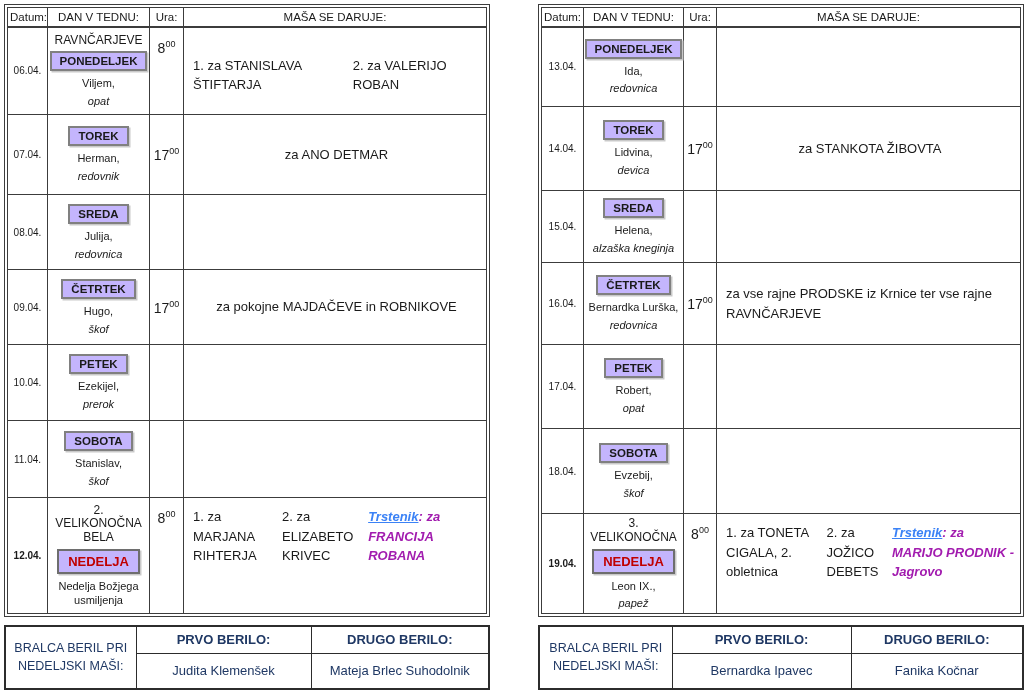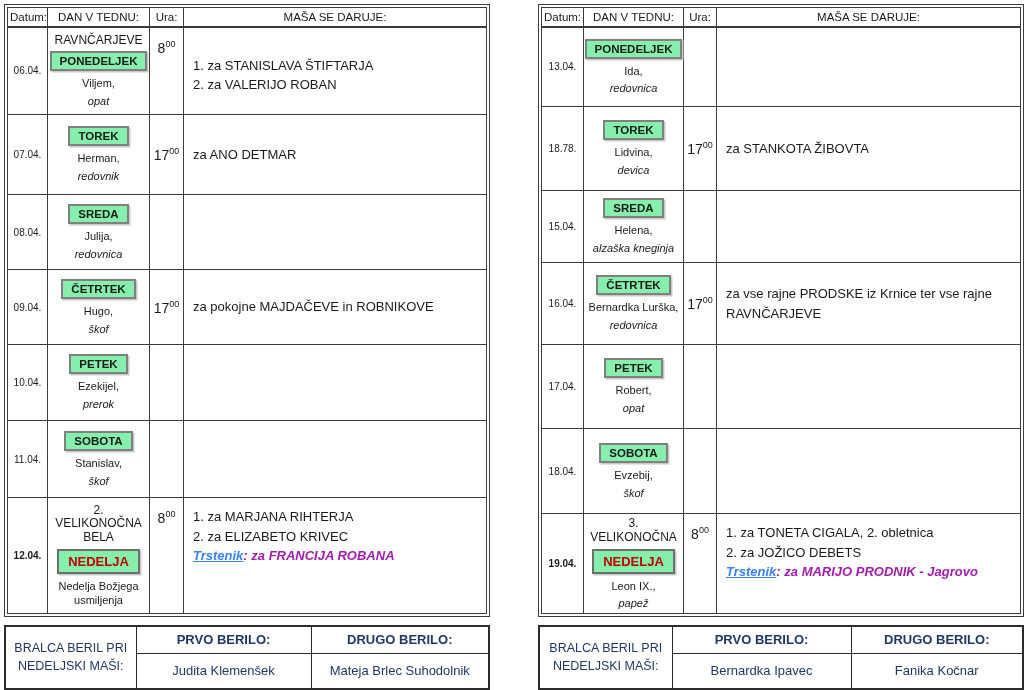--- a/index.html
+++ b/index.html
@@ -15,31 +15,31 @@
   table.sched th {
     height: 19px; font-size: 11.5px; font-weight: normal; text-align: center;
     border-bottom: 2px solid #3c3c3c; padding: 0 2px; white-space: nowrap;
   }
   .c-date { text-align: center; vertical-align: middle; font-size: 10px; }
   .sun .c-date { font-weight: bold; }
   .c-day { vertical-align: middle; }
   .day-box { display: flex; flex-direction: column; align-items: center; justify-content: center; text-align: center; gap: 4px; padding: 2px 1px; }
   .pre-badge { font-size: 12px; line-height: 1.15; }
   .badge {
-    background: #86efac; border: 2px solid #808080; box-shadow: 1.5px 1.5px 0 #c9c9c9;
+    background: #c4b5fd; border: 2px solid #808080; box-shadow: 1.5px 1.5px 0 #c9c9c9;
     font-weight: bold; font-size: 11.5px; padding: 2px 8px; white-space: nowrap; color: #1a1a1a;
   }
   .badge.red { color: #c00000; font-size: 13px; padding: 3px 9px; border-color: #6e6e6e; }
   .saint-name { font-size: 11px; line-height: 1.25; margin-top: 2px; }
   .saint-title { font-size: 11px; font-style: italic; line-height: 1.15; }
   .c-time { text-align: center; vertical-align: middle; font-size: 14px; }
   .c-time sup { font-size: 9px; }
   tr.top .c-time { vertical-align: top; padding-top: 11px; }
   .c-mass { vertical-align: middle; padding: 0 6px 0 9px; font-size: 13px; }
-  .mass-wrap { display: flex; flex-direction: column; justify-content: center; height: 100%; line-height: 1.5; }
+  .mass-wrap { display: flex; flex-direction: row; justify-content: center; height: 100%; line-height: 1.5; }
   tr.top .mass-wrap { justify-content: flex-start; padding-top: 9px; }
   tr.sun .c-mass { vertical-align: top; }
   tr.sun .mass-wrap { justify-content: flex-start; padding-top: 9px; height: 100%; }
   .trstenik { margin-top: auto; padding-bottom: 10px; font-style: italic; font-weight: bold; }
   .t-label { color: #3b82f6; text-decoration: underline; }
   .t-text { color: #a21caf; }
 
   
   table.readers { width: 100%; border-collapse: collapse; table-layout: fixed; border: 2px solid #2c2c2c; margin-top: 8px; color: #1f3864; }
   table.readers td { border: 1px solid #2c2c2c; text-align: center; vertical-align: middle; }
@@ -264,21 +264,21 @@
           <td class="c-mass">
             <div class="mass-wrap">
               
               
               
             </div>
           </td>
         </tr>
 
         <tr style="height:84px">
-          <td class="c-date">18.78.</td>
+          <td class="c-date">14.04.</td>
           <td class="c-day">
             <div class="day-box">
 
               <div class="badge">TOREK</div>
               <div class="saint-name hif">Lidvina,</div>
               <div class="saint-title hif">devica</div>
             </div>
           </td>
           <td class="c-time"><span>17</span><sup class="hif">00</sup></td>
           <td class="c-mass">

